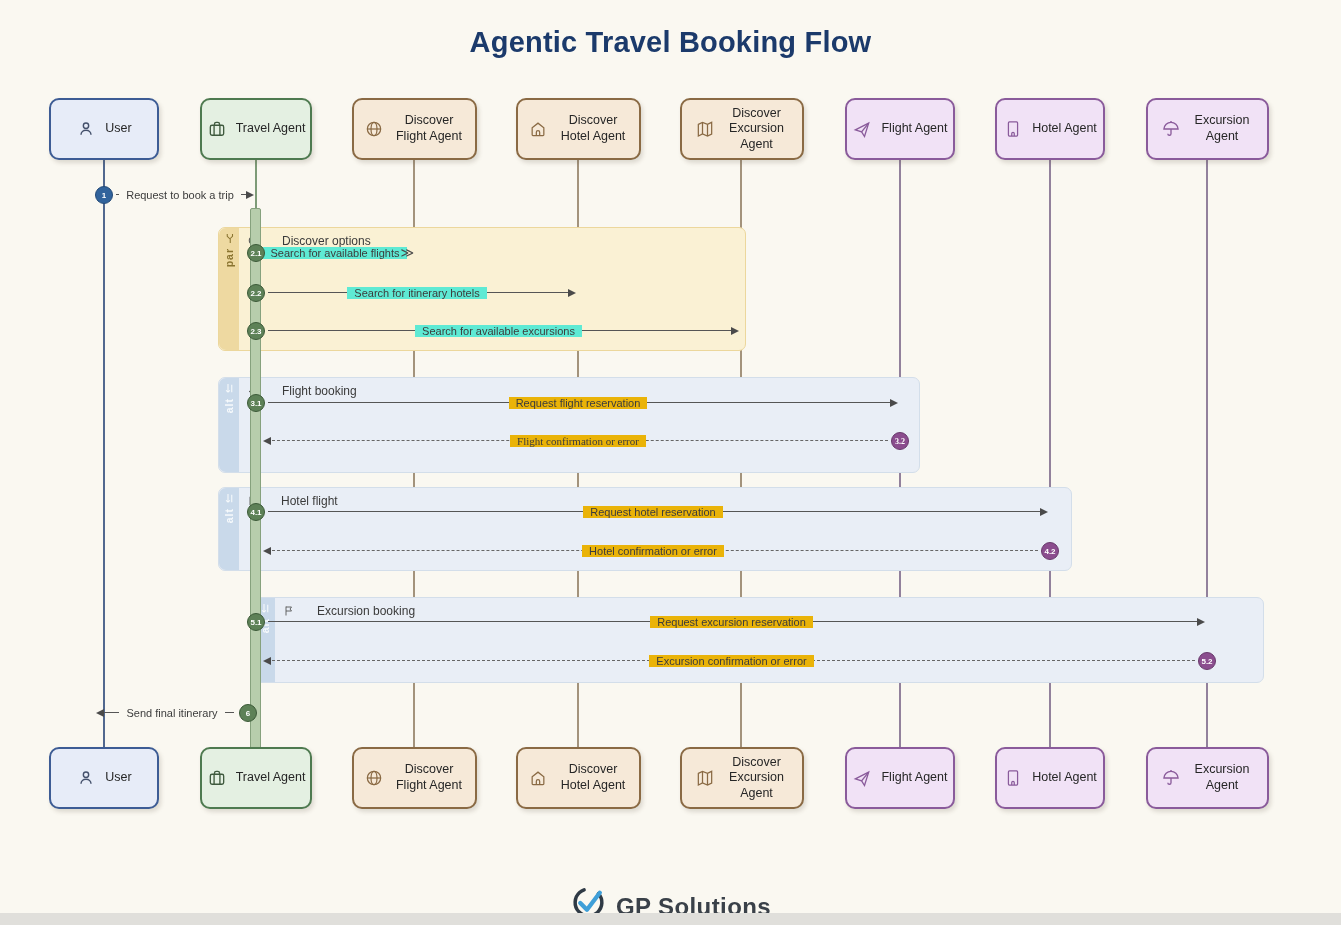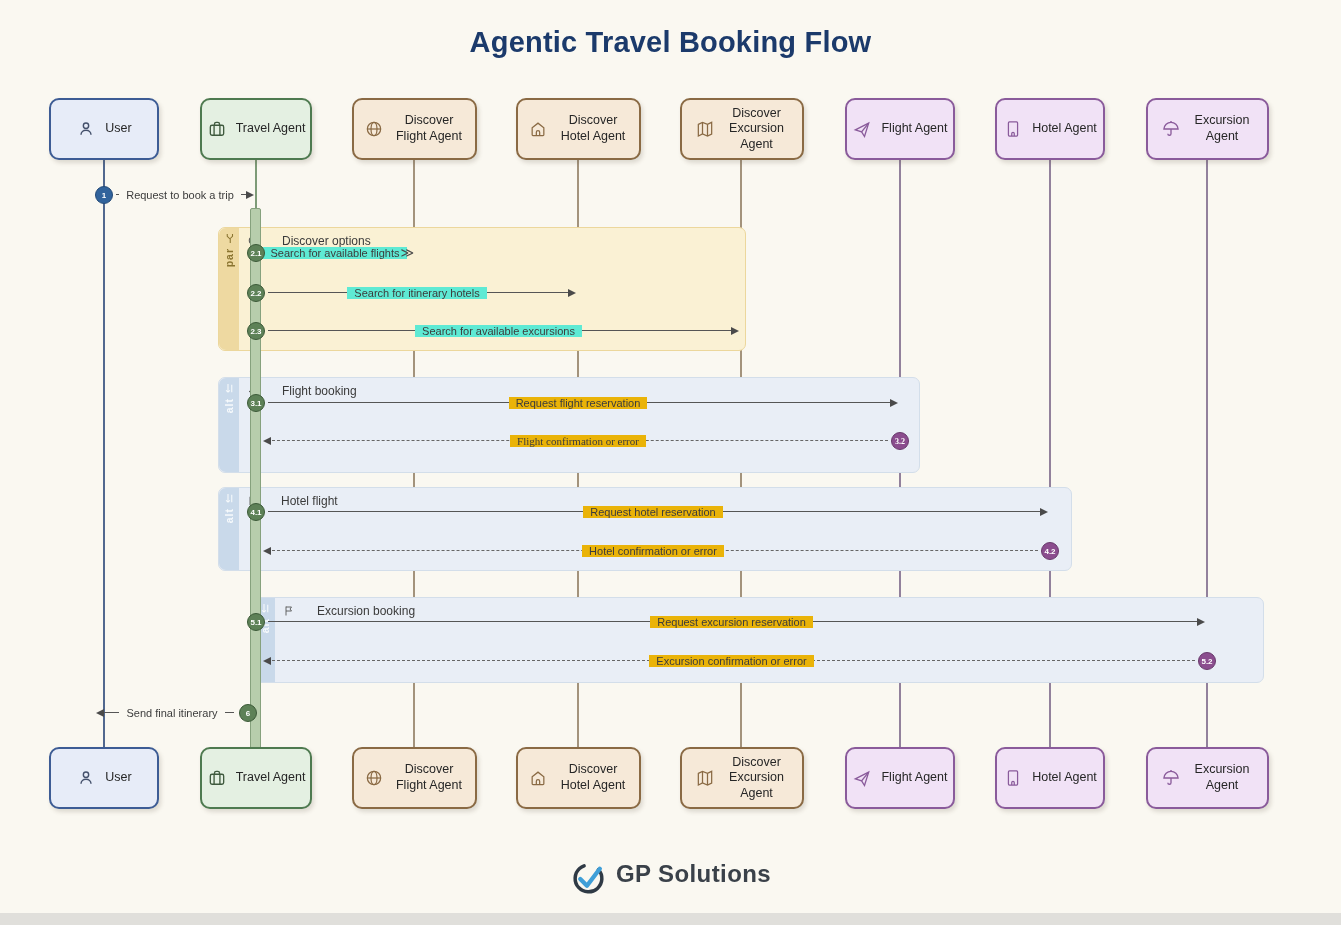--- a/index.html
+++ b/index.html
@@ -52,21 +52,21 @@
   .chev::after{content:"\226B";}
   .mnum{position:absolute;top:50%;transform:translateY(-50%);width:18px;height:18px;border-radius:50%;
         display:flex;align-items:center;justify-content:center;font-size:8px;font-weight:bold;color:#fff;
         z-index:4;box-sizing:border-box;}
   .pos-l{left:-9px;} .pos-r{right:-9px;}
   .num-blue{background:#31639c;border:1.5px solid #234a78;}
   .num-green{background:#5d8157;border:1.5px solid #3c5a38;}
   .num-purple{background:#8b4d8e;border:1.5px solid #693a6c;}
 
   
-  .footer{position:absolute;left:0;top:860px;width:100%;display:flex;align-items:flex-start;justify-content:center;gap:9px;}
+  .footer{position:absolute;left:0;top:884px;width:100%;display:flex;align-items:flex-end;justify-content:center;gap:9px;}
   .brand{font-size:24px;font-weight:bold;color:#3a4149;letter-spacing:.4px;}
   .bottom-strip{position:absolute;left:0;bottom:0;width:100%;height:12px;background:#e0dfdb;}
   svg{display:block;}
 </style>
 </head>
 <body>
 
 <div class="canvas">
 
   <div class="title">Agentic Travel Booking Flow</div>

